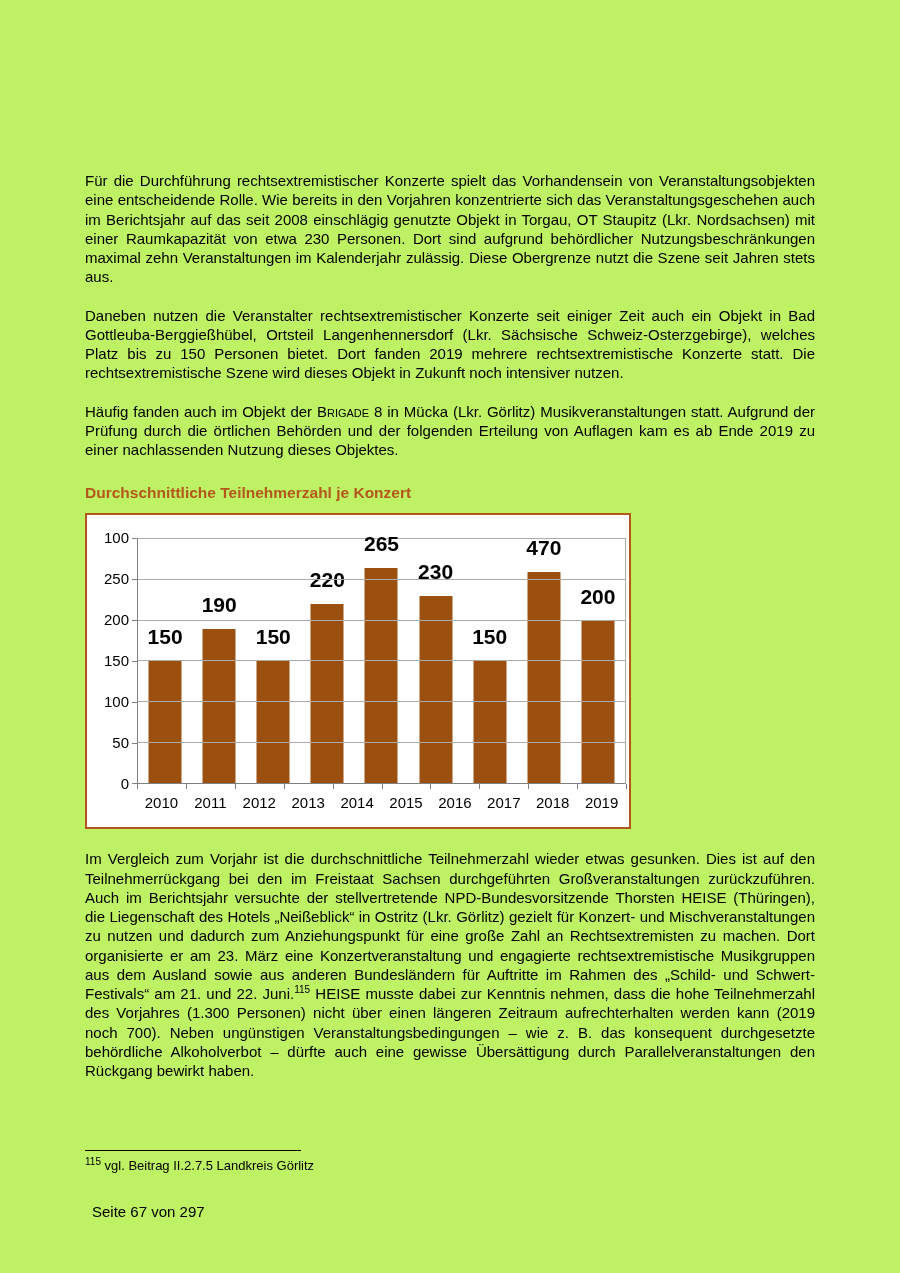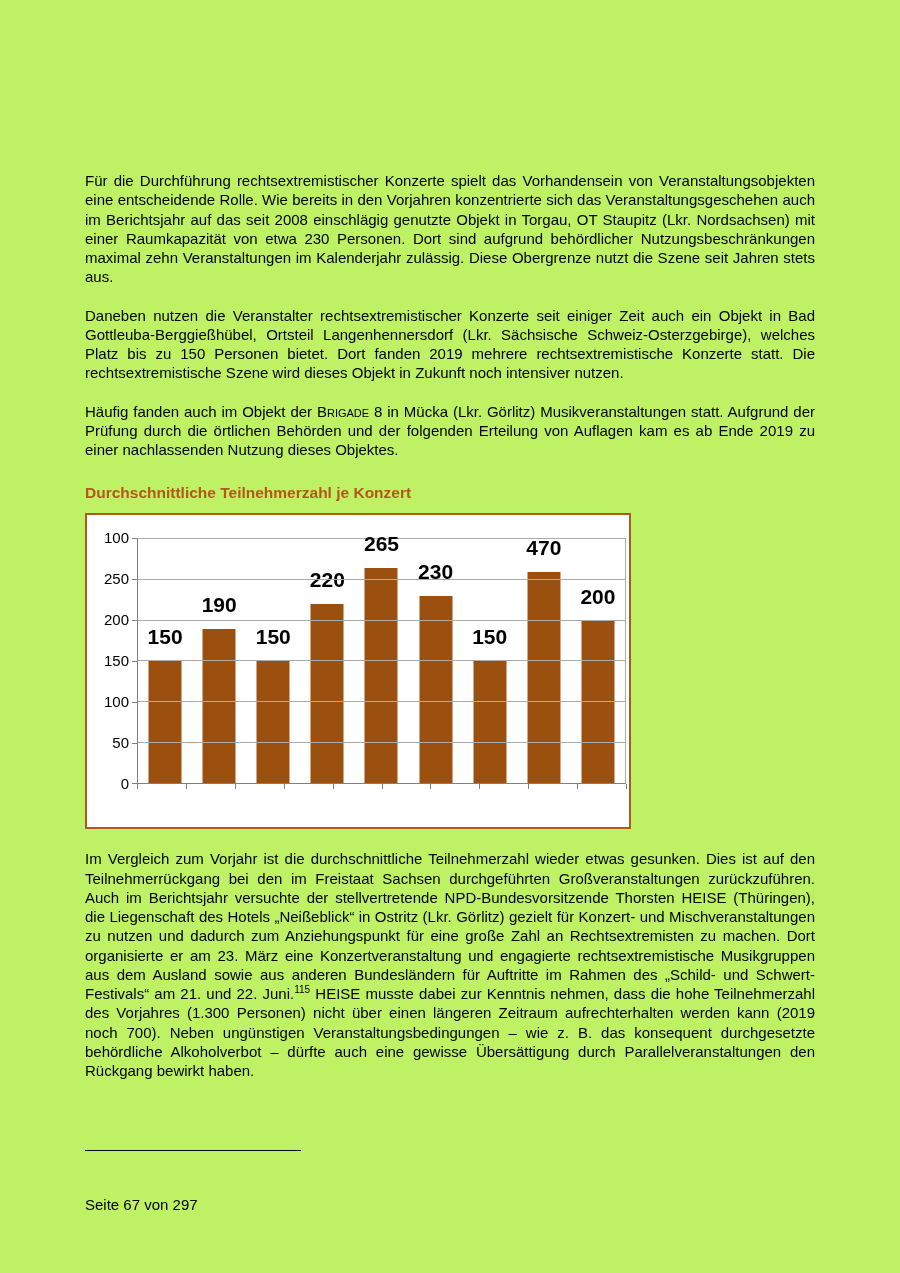--- a/index.html
+++ b/index.html
@@ -62,21 +62,21 @@
   .ytick { position:absolute; right:0; width:5px; height:1px; background:#808080; }
   .xticks { position:absolute; left:50px; top:269px; width:489px; height:5px; }
   .xtick { position:absolute; top:0; width:1px; height:5px; background:#808080; }
   .xlabels { position:absolute; left:50px; top:278px; width:489px; display:flex; }
   .xlabel { flex:1 1 0; text-align:center; font-size:15px; }
 
   .footnote-area { position:absolute; left:85px; top:1150px; width:730px; font-size:13px; text-align:left; }
   .footnote-rule { width:216px; height:0; border-top:1px solid #000; margin:0 0 7px 0; }
   .footnote-text { margin:0; }
   .footnote-text sup { font-size:10px; vertical-align:super; line-height:0; }
-  .page-footer { position:absolute; left:85px; top:1196px; font-size:15px; margin:0; }
+  .page-footer { position:absolute; left:85px; top:1196px; font-size:15px; margin:7px; }
 </style>
 </head>
 <body>
 
 <div class="page">
   <div class="content">
 
     <p class="bodytext">Für die Durchführung rechtsextremistischer Konzerte spielt das Vorhandensein von Veranstaltungsobjekten eine entscheidende Rolle. Wie bereits in den Vorjahren konzentrierte sich das Veranstaltungsgeschehen auch im Berichtsjahr auf das seit 2008 einschlägig genutzte Objekt in Torgau, OT Staupitz (Lkr. Nordsachsen) mit einer Raumkapazität von etwa 230 Personen. Dort sind aufgrund behördlicher Nutzungsbeschränkungen maximal zehn Veranstaltungen im Kalenderjahr zulässig. Diese Obergrenze nutzt die Szene seit Jahren stets aus.</p>
 
     <p class="bodytext">Daneben nutzen die Veranstalter rechtsextremistischer Konzerte seit einiger Zeit auch ein Objekt in Bad Gottleuba-Berggießhübel, Ortsteil Langenhennersdorf (Lkr. Sächsische Schweiz-Osterzgebirge), welches Platz bis zu 150 Personen bietet. Dort fanden 2019 mehrere rechtsextremistische Konzerte statt. Die rechtsextremistische Szene wird dieses Objekt in Zukunft noch intensiver nutzen.</p>
@@ -157,23 +157,36 @@
           <div class="xtick" style="left: 20%;"></div>
           <div class="xtick" style="left: 30%;"></div>
           <div class="xtick" style="left: 40%;"></div>
           <div class="xtick" style="left: 50%;"></div>
           <div class="xtick" style="left: 60%;"></div>
           <div class="xtick" style="left: 70%;"></div>
           <div class="xtick" style="left: 80%;"></div>
           <div class="xtick" style="left: 90%;"></div>
           <div class="xtick" style="left: 100%;"></div>
         </div>
+      <div class="xlabels">
+          <div class="xlabel">2010</div>
+          <div class="xlabel">2011</div>
+          <div class="xlabel">2012</div>
+          <div class="xlabel">2013</div>
+          <div class="xlabel">2014</div>
+          <div class="xlabel">2015</div>
+          <div class="xlabel">2016</div>
+          <div class="xlabel">2017</div>
+          <div class="xlabel">2018</div>
+          <div class="xlabel">2019</div>
+        </div>
     </div>
 
     <p class="bodytext"><span>Im Vergleich zum Vorjahr ist die durchschnittliche Teilnehmerzahl wieder etwas gesunken. Dies ist auf den Teilnehmerrückgang bei den im Freistaat Sachsen durchgeführten Großveranstaltungen zurückzuführen. Auch im Berichtsjahr versuchte der stellvertretende NPD-Bundesvorsitzende Thorsten HEISE (Thüringen), die Liegenschaft des Hotels „Neißeblick“ in Ostritz (Lkr. Görlitz) gezielt für Konzert- und Mischveranstaltungen zu nutzen und dadurch zum Anziehungspunkt für eine große Zahl an Rechtsextremisten zu machen. Dort organisierte er am 23. März eine Konzertveranstaltung und engagierte rechtsextremistische Musikgruppen aus dem Ausland sowie aus anderen Bundesländern für Auftritte im Rahmen des „Schild- und Schwert-Festivals“ am 21. und 22. Juni.</span><sup class="fnref">115</sup><span> HEISE musste dabei zur Kenntnis nehmen, dass die hohe Teilnehmerzahl des Vorjahres (1.300 Personen) nicht über einen längeren Zeitraum aufrechterhalten werden kann (2019 noch 700). Neben ungünstigen Veranstaltungsbedingungen – wie z. B. das konsequent durchgesetzte behördliche Alkoholverbot – dürfte auch eine gewisse Übersättigung durch Parallelveranstaltungen den Rückgang bewirkt haben.</span></p>
   </div>
 
   <div class="footnote-area">
     <div class="footnote-rule"></div>
+    <p class="footnote-text"><sup>115</sup><span> vgl. Beitrag II.2.7.5 Landkreis Görlitz</span></p>
   </div>
 
   <p class="page-footer">Seite 67 von 297</p>
 </div>
 
 </body></html>

